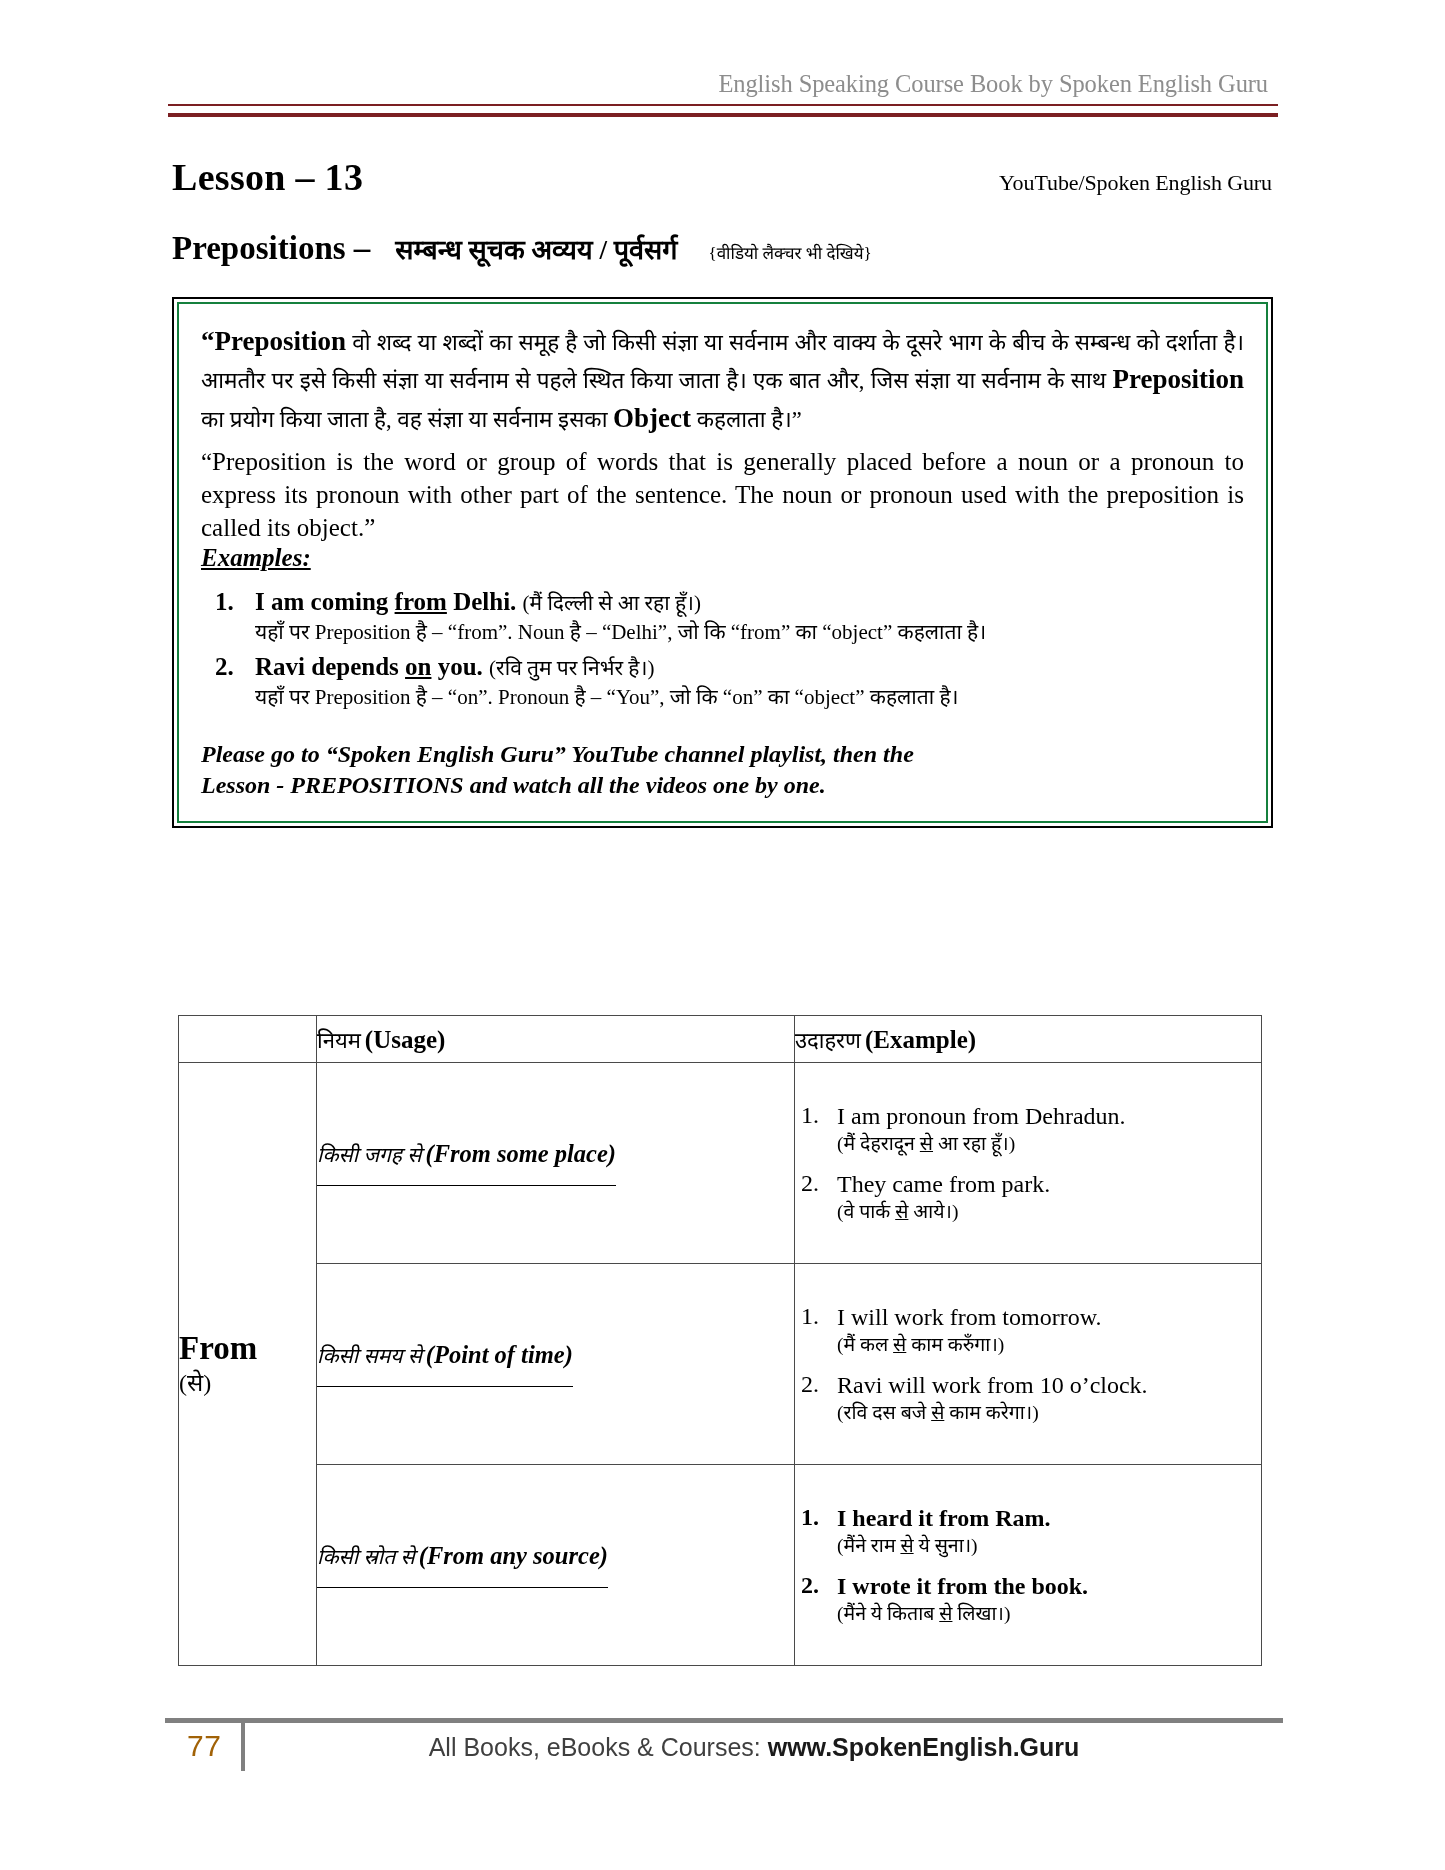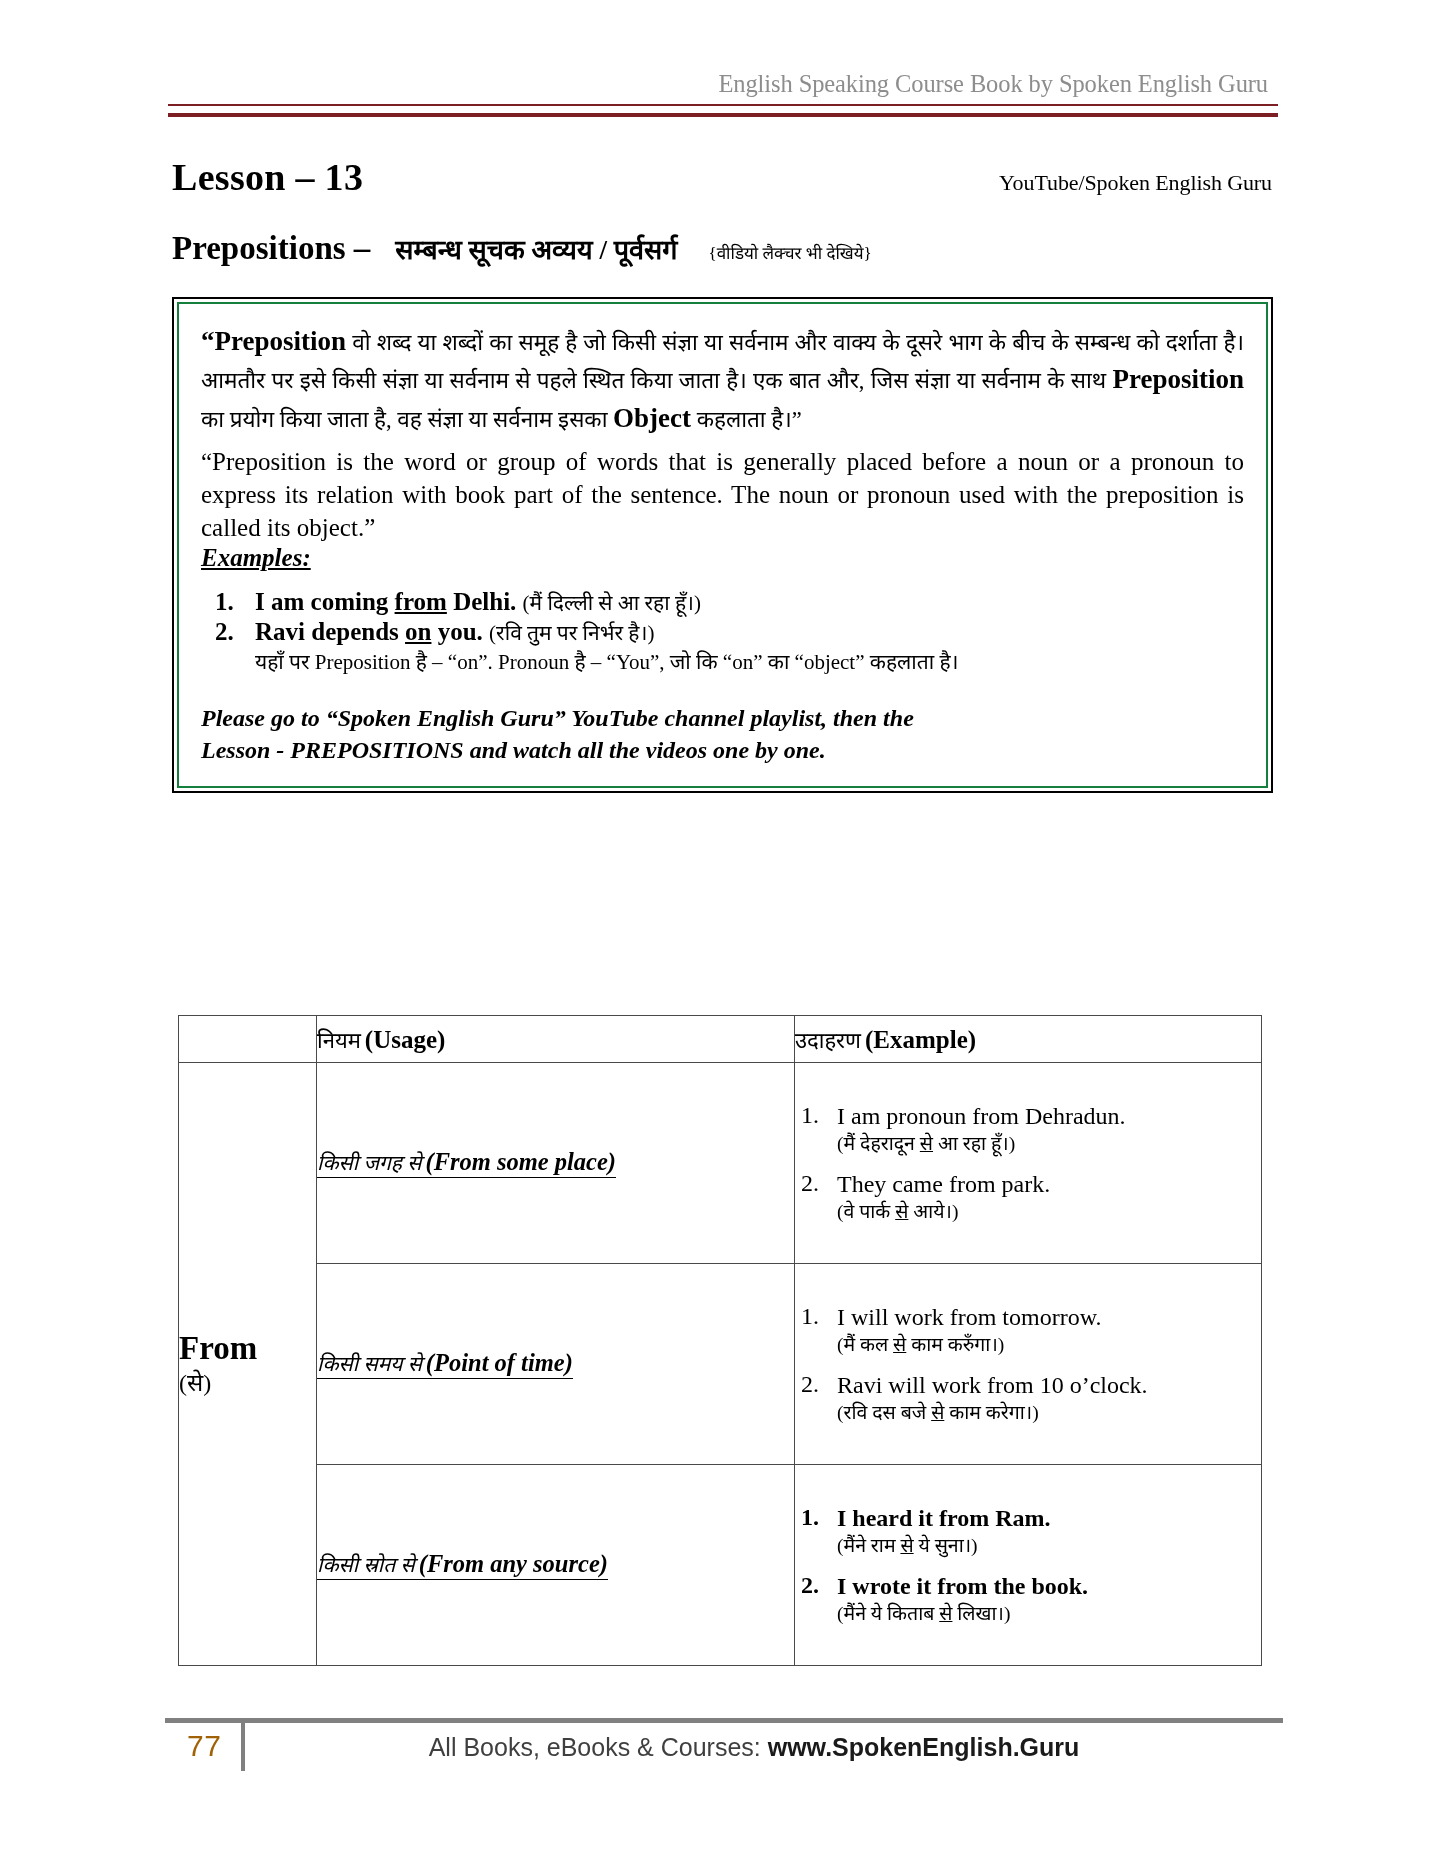--- a/index.html
+++ b/index.html
@@ -214,21 +214,21 @@
     font-size: 24px;
     font-family: "Liberation Serif", "DejaVu Sans", sans-serif;
     margin-top: -2px;
   }
   .usage-cell {
     padding: 10px 14px 10px 22px;
   }
   .usage-inner {
     display: inline-block;
     border-bottom: 1.5px solid #000;
-    padding-bottom: 1px;
+    padding-bottom: 17px;
     white-space: nowrap;
   }
   .usage-hi {
     font-size: 21px;
     font-style: italic;
     font-family: "Liberation Serif", "DejaVu Sans", sans-serif;
   }
   .usage-en {
     font-size: 24.5px;
     font-weight: bold;
@@ -338,28 +338,29 @@
     <span class="subtitle-note">{वीडियो लैक्चर भी देखिये}</span>
   </div>
 
   <div class="def-box">
     <div class="def-box-inner">
 
       <div class="def-hi">
         <span class="big-en">“Preposition</span><span> वो शब्द या शब्दों का समूह है जो किसी संज्ञा या सर्वनाम और वाक्य के दूसरे भाग के बीच के सम्बन्ध को दर्शाता है। आमतौर पर इसे किसी संज्ञा या सर्वनाम से पहले स्थित किया जाता है। एक बात और, जिस संज्ञा या सर्वनाम के साथ </span><span class="big-en">Preposition</span><span> का प्रयोग किया जाता है, वह संज्ञा या सर्वनाम इसका </span><span class="big-en">Object</span><span> कहलाता है।”</span>
       </div>
 
-      <div class="def-en">“Preposition is the word or group of words that is generally placed before a noun or a pronoun to express its relation with book part of the sentence. The noun or pronoun used with the preposition is called its object.”</div>
+      <div class="def-en">“Preposition is the word or group of words that is generally placed before a noun or a pronoun to express its pronoun with other part of the sentence. The noun or pronoun used with the preposition is called its object.”</div>
 
       <div class="examples-head">Examples:</div>
 
       <ul class="ex-list">
         <li class="ex-item">
           <span class="ex-num">1.</span>
           <div class="ex-main"><span>I am coming </span><u>from</u><span> Delhi.</span> <span class="ex-hi-inline">(मैं दिल्ली से आ रहा हूँ।)</span></div>
+          <div class="ex-expl">यहाँ पर Preposition है – “from”. Noun है – “Delhi”, जो कि “from” का “object” कहलाता है।</div>
         </li>
         <li class="ex-item">
           <span class="ex-num">2.</span>
           <div class="ex-main"><span>Ravi depends </span><u>on</u><span> you.</span> <span class="ex-hi-inline">(रवि तुम पर निर्भर है।)</span></div>
           <div class="ex-expl">यहाँ पर Preposition है – “on”. Pronoun है – “You”, जो कि “on” का “object” कहलाता है।</div>
         </li>
       </ul>
 
       <div class="playlist-note">
         <div>Please go to “Spoken English Guru” YouTube channel playlist, then the</div>

